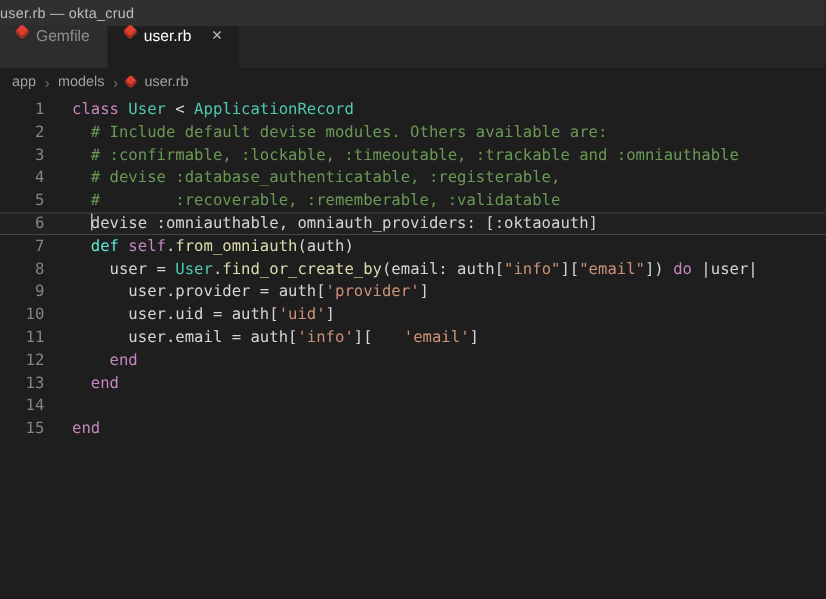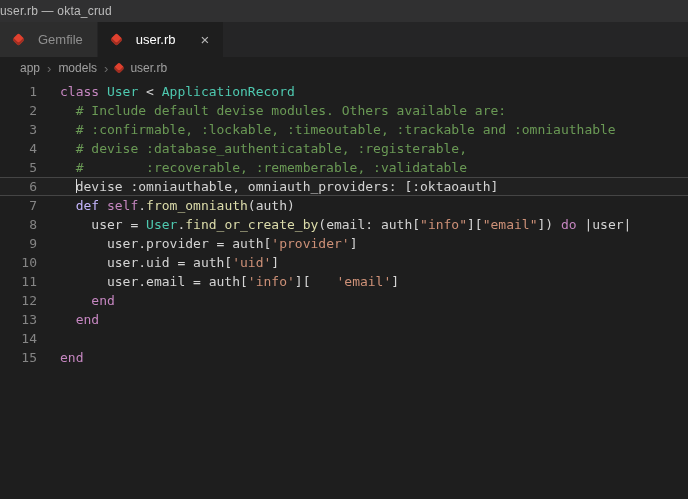--- a/index.html
+++ b/index.html
@@ -9,33 +9,33 @@
     font-family:"Liberation Sans", sans-serif;
     overflow:hidden;
   }
   .titlebar {
     height:22px; background:var(--titlebar_bg);
     display:flex; align-items:center; justify-content:flex-start;
     font-size:12px; color:var(--titlebar_text); letter-spacing:.2px;
   }
   .tabbar { height:35px; background:var(--tabbar_bg); display:flex; align-items:stretch; }
   .tab {
-    display:flex; align-items:center; gap:15px; padding:0 14px;
+    display:flex; gap:7px; padding:0 14px;
     font-size:13px; background:var(--tab_inactive_bg); color:var(--tab_inactive_text);
     border-right:1px solid var(--tabbar_bg); cursor:pointer; white-space:nowrap;
   }
   .tab.active { background:var(--tab_active_bg); color:var(--tab_active_text); }
   .gem {
     width:9px; height:9px; flex:0 0 9px; display:inline-block;
     background:var(--ruby_red); transform:rotate(45deg); border-radius:2px;
     box-shadow: inset -2px -2px 0 rgba(0,0,0,.28);
   }
   .tab .close { margin-left:10px; font-size:15px; line-height:1; color:#b8b8b8; }
   .breadcrumbs {
-    height:22px; display:flex; align-items:center; gap:7px; padding:0 20px;
+    height:22px; display:flex; align-items:center; gap:7px; padding:0 10px;
     font-size:12px; color:var(--breadcrumb_text); background:var(--editor_bg);
   }
   .breadcrumbs .gem { width:8px; height:8px; flex:0 0 8px; }
   .bc-sep { color:#6b6b6b; font-size:13px; }
   .editor {
     padding-top:3px;
     font-family:"DejaVu Sans Mono","Liberation Mono",monospace;
     font-size:13px; cursor:text;
   }
   .line { display:flex; height:19px; line-height:19px; white-space:pre; }
@@ -76,21 +76,21 @@
       <span class="gem"></span>
       <span>user.rb</span>
     </div>
   <div class="editor">
       <div class="line"><span class="ln">1</span><span class="code"><span style="color: rgb(197, 134, 192);">class </span><span style="color: rgb(78, 201, 176);">User</span><span style="color: rgb(212, 212, 212);"> &lt; </span><span style="color: rgb(78, 201, 176);">ApplicationRecord</span></span></div>
       <div class="line"><span class="ln">2</span><span class="code">  <span style="color: rgb(106, 153, 85);"># Include default devise modules. Others available are:</span></span></div>
       <div class="line"><span class="ln">3</span><span class="code">  <span style="color: rgb(106, 153, 85);"># :confirmable, :lockable, :timeoutable, :trackable and :omniauthable</span></span></div>
       <div class="line"><span class="ln">4</span><span class="code">  <span style="color: rgb(106, 153, 85); margin-top: 12px;"># devise :database_authenticatable, :registerable,</span></span></div>
       <div class="line"><span class="ln">5</span><span class="code">  <span style="color: rgb(106, 153, 85);">#        :recoverable, :rememberable, :validatable</span></span></div>
       <div class="line current"><span class="ln">6</span><span class="code">  <span class="cursor"></span><span style="color: rgb(212, 212, 212);">devise :omniauthable, omniauth_providers: [:oktaoauth]</span></span></div>
-      <div class="line"><span class="ln">7</span><span class="code">  <span style="color: #c4b5fd;">def </span><span style="color: rgb(197, 134, 192);">self</span><span style="color: rgb(212, 212, 212);">.</span><span style="color: rgb(220, 220, 170);">from_omniauth</span><span style="color: rgb(212, 212, 212);">(auth)</span></span></div>
+      <div class="line"><span class="ln">7</span><span class="code">  <span style="color: #5eead4;">def </span><span style="color: rgb(197, 134, 192);">self</span><span style="color: rgb(212, 212, 212);">.</span><span style="color: rgb(220, 220, 170);">from_omniauth</span><span style="color: rgb(212, 212, 212);">(auth)</span></span></div>
       <div class="line"><span class="ln">8</span><span class="code">    <span style="color: rgb(212, 212, 212);">user = </span><span style="color: rgb(78, 201, 176);">User</span><span style="color: rgb(212, 212, 212);">.</span><span style="color: rgb(220, 220, 170);">find_or_create_by</span><span style="color: rgb(212, 212, 212);">(email: auth[</span><span style="color: rgb(206, 145, 120);">"info"</span><span style="color: rgb(212, 212, 212);">][</span><span style="color: rgb(206, 145, 120);">"email"</span><span style="color: rgb(212, 212, 212);">]) </span><span style="color: rgb(197, 134, 192);">do</span><span style="color: rgb(212, 212, 212);"> |user|</span></span></div>
       <div class="line"><span class="ln">9</span><span class="code">      <span style="color: rgb(212, 212, 212);">user.provider = auth[</span><span style="color: rgb(206, 145, 120);">'provider'</span><span style="color: rgb(212, 212, 212);">]</span></span></div>
       <div class="line"><span class="ln">10</span><span class="code">      <span style="color: rgb(212, 212, 212);">user.uid = auth[</span><span style="color: rgb(206, 145, 120);">'uid'</span><span style="color: rgb(212, 212, 212);">]</span></span></div>
       <div class="line"><span class="ln">11</span><span class="code">      <span style="color: rgb(212, 212, 212);">user.email = auth[</span><span style="color: rgb(206, 145, 120);">'info'</span><span style="color: rgb(212, 212, 212);">][</span><span style="color: rgb(206, 145, 120); margin-left: 26px;">'email'</span><span style="color: rgb(212, 212, 212);">]</span></span></div>
       <div class="line"><span class="ln">12</span><span class="code">    <span style="color: rgb(197, 134, 192);">end</span></span></div>
       <div class="line"><span class="ln">13</span><span class="code">  <span style="color: rgb(197, 134, 192);">end</span></span></div>
       <div class="line"><span class="ln">14</span><span class="code"></span></div>
       <div class="line"><span class="ln">15</span><span class="code"><span style="color: rgb(197, 134, 192);">end</span></span></div>
     </div>
 </div>

